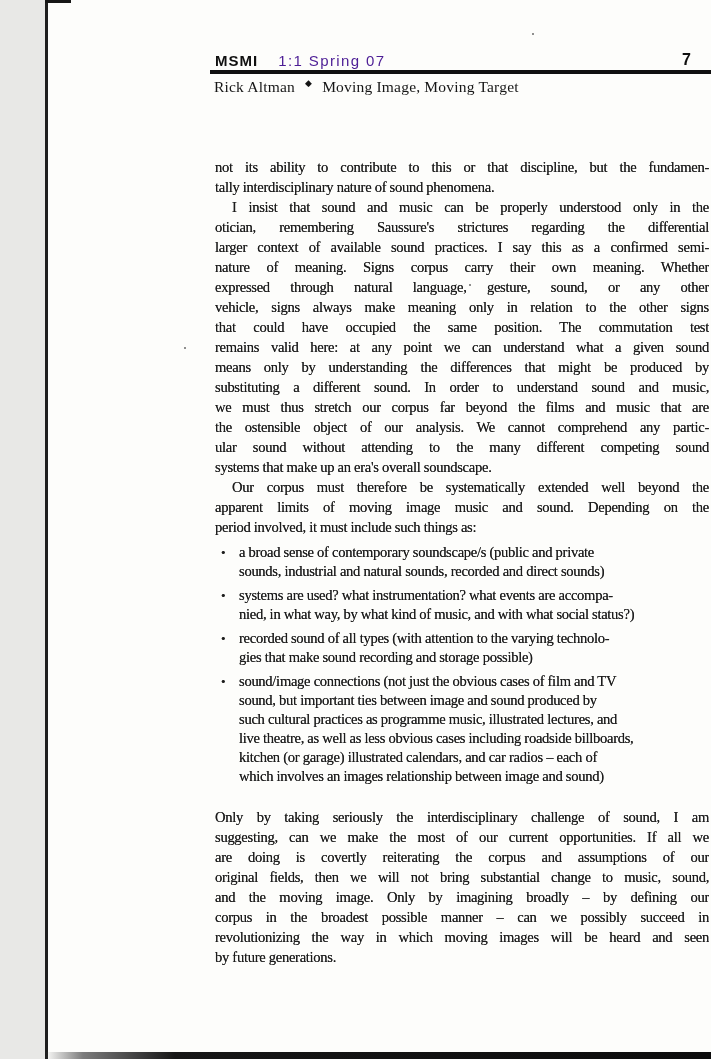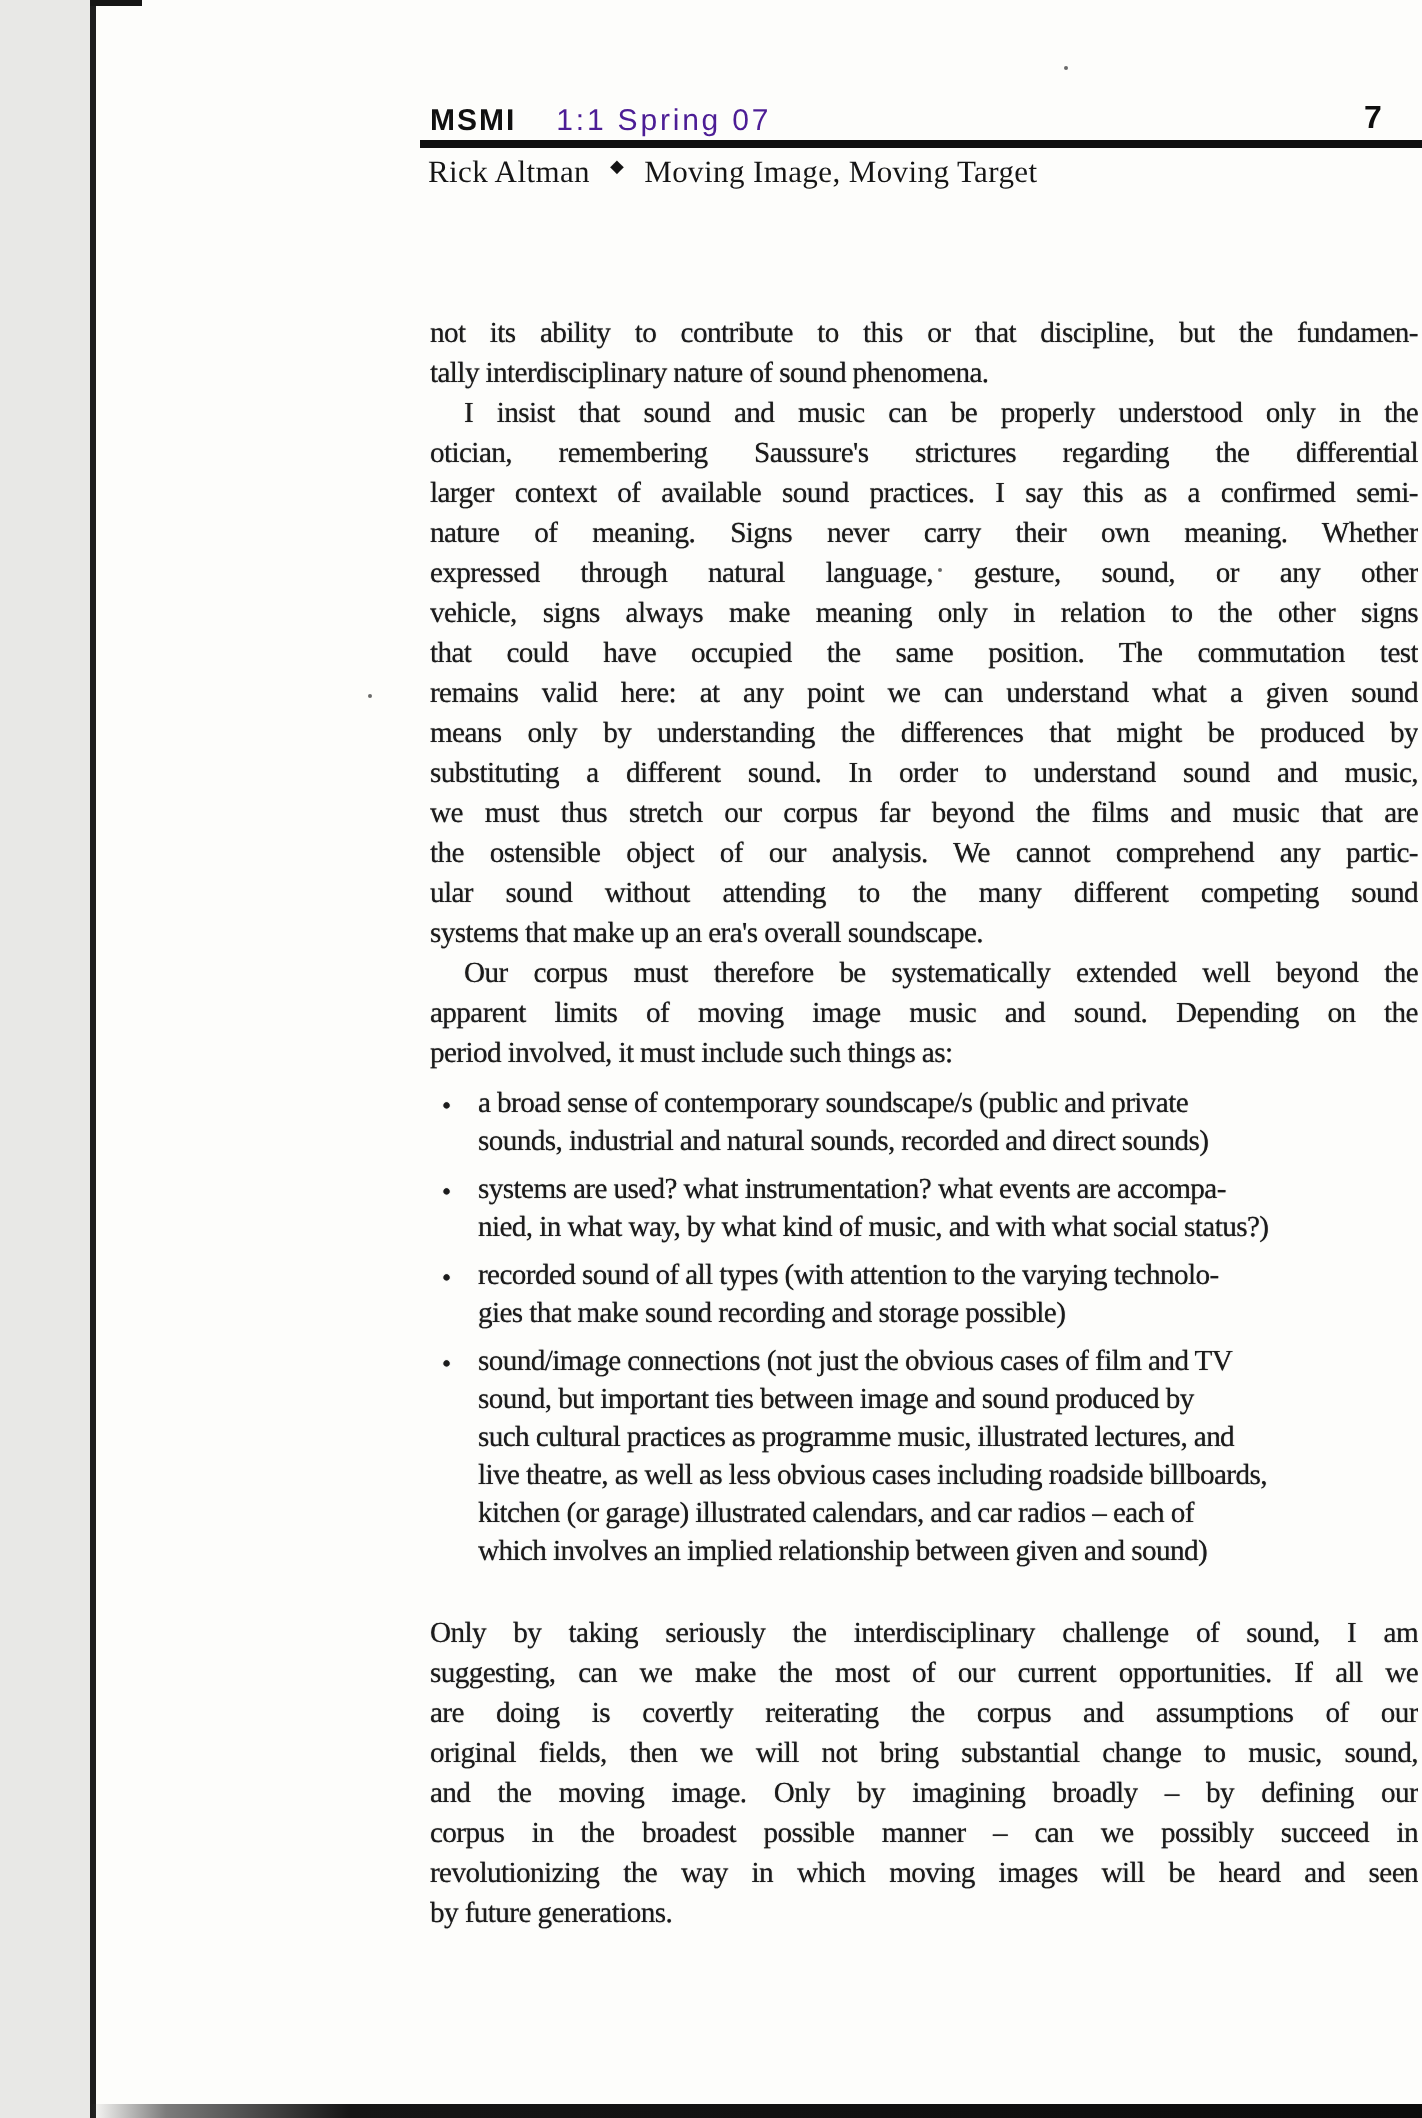--- a/index.html
+++ b/index.html
@@ -79,21 +79,21 @@
 
     <div>
       <div class="ln j">not its ability to contribute to this or that discipline, but the fundamen-</div>
       <div class="ln">tally interdisciplinary nature of sound phenomena.</div>
     </div>
 
     <div>
       <div class="ln j ind">I insist that sound and music can be properly understood only in the</div>
       <div class="ln j">otician, remembering Saussure's strictures regarding the differential</div>
       <div class="ln j">larger context of available sound practices. I say this as a confirmed semi-</div>
-      <div class="ln j">nature of meaning. Signs never carry their own meaning. Whether</div>
+      <div class="ln j">nature of meaning. Signs corpus carry their own meaning. Whether</div>
       <div class="ln j">expressed through natural language, gesture, sound, or any other</div>
       <div class="ln j">vehicle, signs always make meaning only in relation to the other signs</div>
       <div class="ln j">that could have occupied the same position. The commutation test</div>
       <div class="ln j">remains valid here: at any point we can understand what a given sound</div>
       <div class="ln j">means only by understanding the differences that might be produced by</div>
       <div class="ln j">substituting a different sound. In order to understand sound and music,</div>
       <div class="ln j">we must thus stretch our corpus far beyond the films and music that are</div>
       <div class="ln j">the ostensible object of our analysis. We cannot comprehend any partic-</div>
       <div class="ln j">ular sound without attending to the many different competing sound</div>
       <div class="ln">systems that make up an era's overall soundscape.</div>
@@ -121,21 +121,21 @@
         <div class="ln">recorded sound of all types (with attention to the varying technolo-</div>
         <div class="ln">gies that make sound recording and storage possible)</div>
       </div>
       <div class="bitem">
         <span class="bmark">•</span>
         <div class="ln">sound/image connections (not just the obvious cases of film and TV</div>
         <div class="ln">sound, but important ties between image and sound produced by</div>
         <div class="ln">such cultural practices as programme music, illustrated lectures, and</div>
         <div class="ln">live theatre, as well as less obvious cases including roadside billboards,</div>
         <div class="ln">kitchen (or garage) illustrated calendars, and car radios – each of</div>
-        <div class="ln">which involves an implied relationship between given and sound)</div>
+        <div class="ln">which involves an images relationship between image and sound)</div>
       </div>
     </div>
 
     <div class="final-para">
       <div class="ln j">Only by taking seriously the interdisciplinary challenge of sound, I am</div>
       <div class="ln j">suggesting, can we make the most of our current opportunities. If all we</div>
       <div class="ln j">are doing is covertly reiterating the corpus and assumptions of our</div>
       <div class="ln j">original fields, then we will not bring substantial change to music, sound,</div>
       <div class="ln j">and the moving image. Only by imagining broadly – by defining our</div>
       <div class="ln j">corpus in the broadest possible manner – can we possibly succeed in</div>

